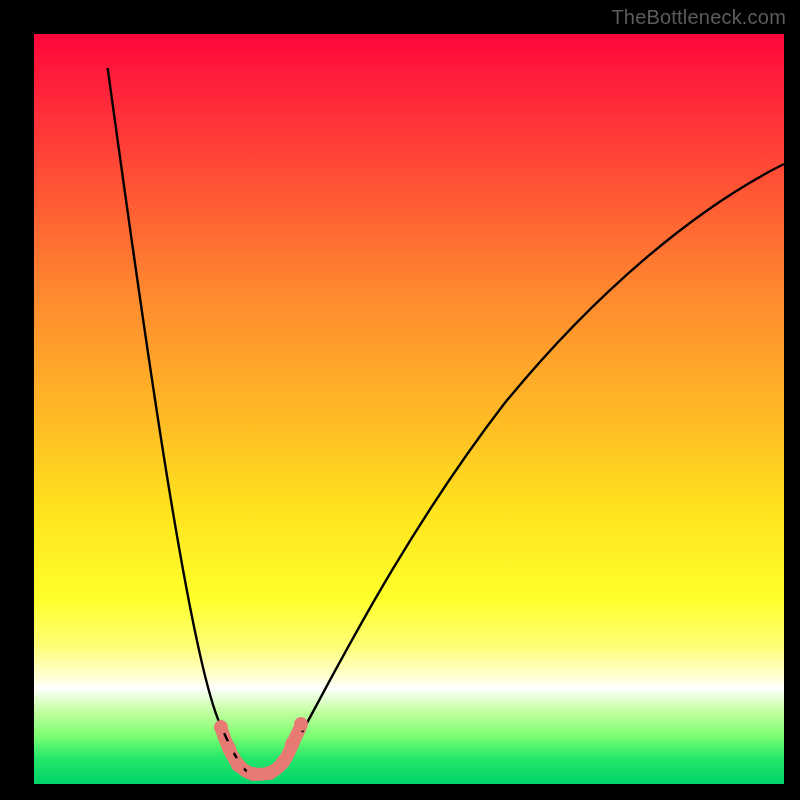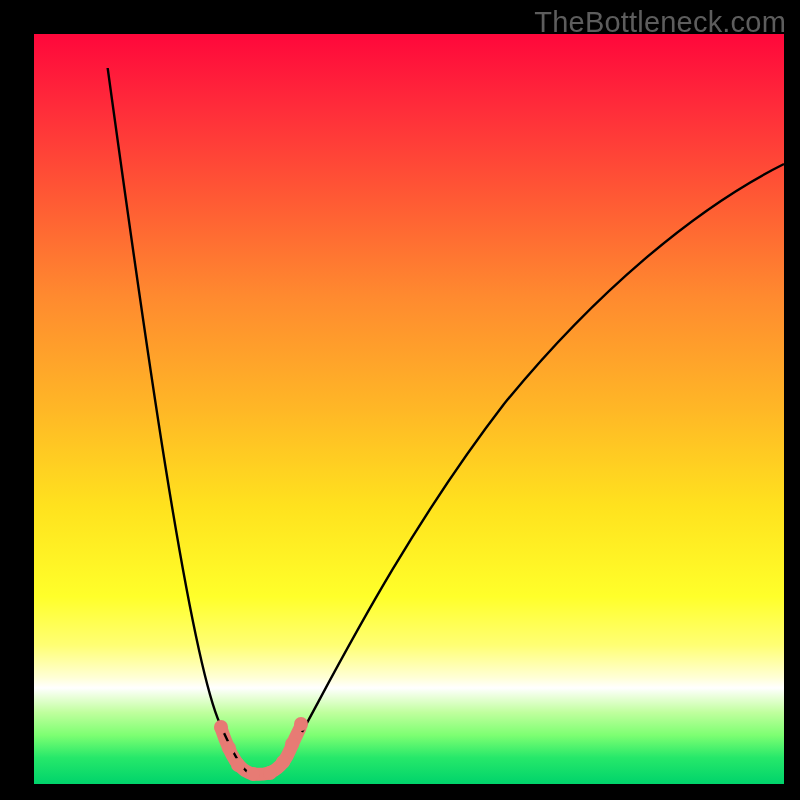--- a/index.html
+++ b/index.html
@@ -17,21 +17,21 @@
     top: 0;
     width: 800px;
     height: 800px;
     background: #000;
   }
   .watermark {
     position: absolute;
     top: 6px;
     right: 14px;
     color: #5d5d5d;
-    font-size: 29px;
+    font-size: 20px;
     letter-spacing: 0.2px;
     font-weight: 400;
     user-select: none;
   }
   svg {
     position: absolute;
     left: 0;
     top: 0;
   }
 </style>

